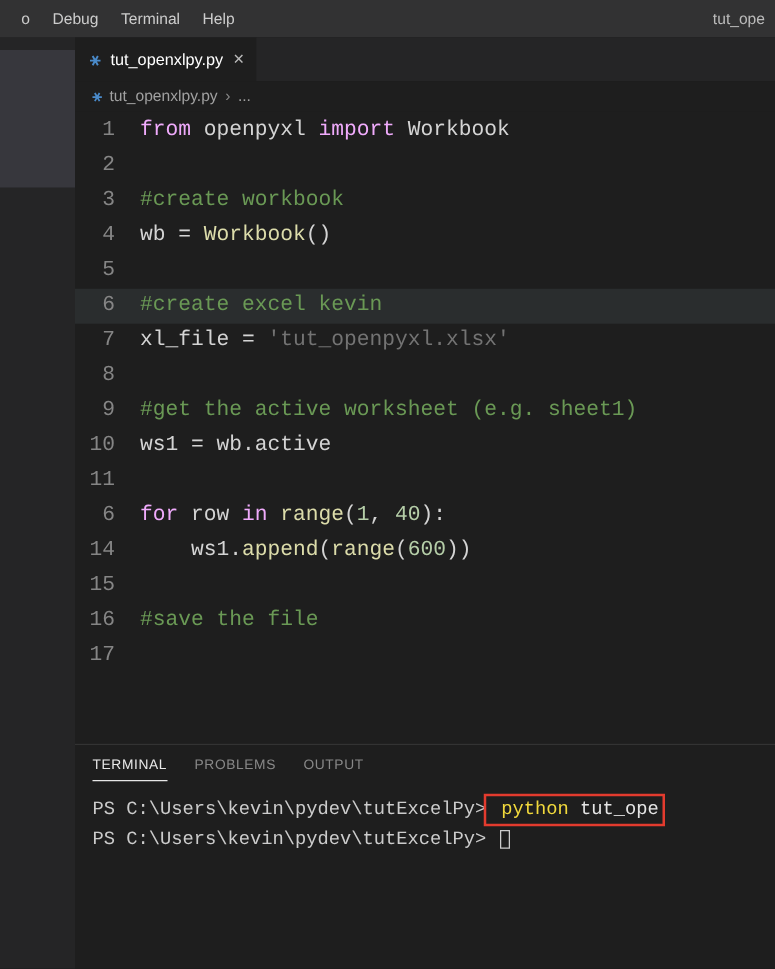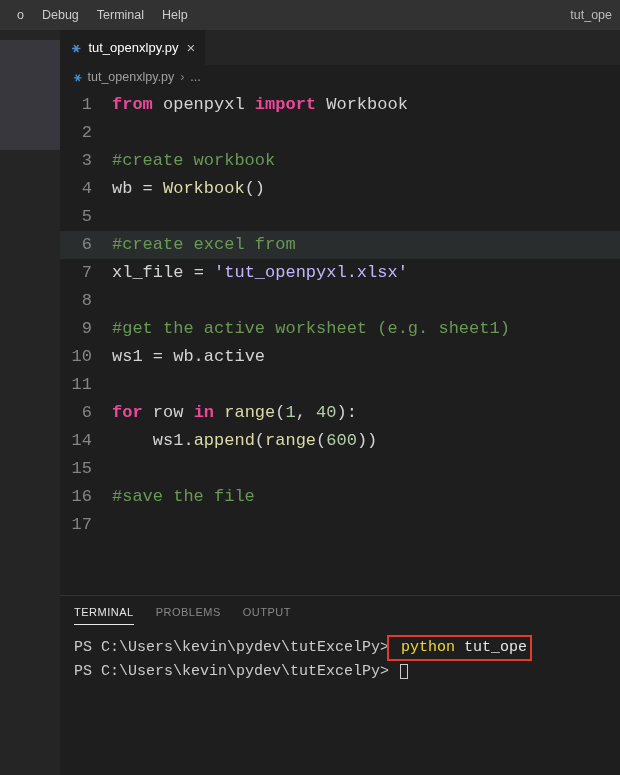--- a/index.html
+++ b/index.html
@@ -16,23 +16,23 @@
   .tab { display:flex; align-items:center; background:#1e1e1e; color:#fff; padding:0 10px 0 12px; gap:8px; font-family:'Segoe UI',Arial,sans-serif; font-size:13px; }
   .tab .py-icon { color:#4a8ac9; font-weight:bold; font-size:14px; }
   .tab .close { color:#bbb; font-size:15px; line-height:1; cursor:pointer; }
   .breadcrumbs { height:24px; display:flex; align-items:center; padding:0 14px; gap:6px; font-family:'Segoe UI',Arial,sans-serif; font-size:12.5px; color:#a0a0a0; background:#1e1e1e; }
   .breadcrumbs .py-icon { color:#4a8ac9; font-weight:bold; }
   .breadcrumbs .chev { color:#888; }
   .code-area { flex:1; overflow:hidden; padding-top:2px; }
   .code-line { display:flex; align-items:flex-start; height:28px; line-height:28px; font-size:17px; }
   .lineno { width:52px; text-align:right; color:#858585; padding-right:20px; flex-shrink:0; }
   .code { white-space:pre; }
-  .tk-kw { color:#ec4899;font-weight:bold; }
+  .tk-kw { color:#f0abfc; }
   .tk-fn { color:#dcdcaa; }
-  .tk-str { color:#c4b5fd; }
+  .tk-str { color:#737373; }
   .tk-num { color:#b5cea8; }
   .tk-cmt { color:#6a9955; }
   .tk-op { color:#d4d4d4; }
   .tk-plain { color:#d4d4d4; }
   .line-hl { background:#2a2d2e; }
   .panel { height:180px; border-top:1px solid #333; background:#1e1e1e; display:flex; flex-direction:column; }
   .panel-tabs { display:flex; gap:22px; padding:6px 14px 0 14px; font-family:'Segoe UI',Arial,sans-serif; font-size:11px; letter-spacing:0.5px; color:#888; }
   .panel-tab { padding:4px 0 6px 0; cursor:pointer; }
   .panel-tab.active { color:#e7e7e7; border-bottom:1px solid #e7e7e7; }
   .terminal-body { padding:10px 4px 0 14px; font-size:15px; font-family:Consolas,'Courier New',monospace; line-height:22px; }
@@ -92,21 +92,21 @@
         <div class="code-line">
           <div class="lineno">4</div>
           <div class="code"><span class="tk-plain">wb </span><span class="tk-op">=</span><span class="tk-plain"> </span><span class="tk-fn">Workbook</span><span class="tk-plain">()</span></div>
         </div>
         <div class="code-line">
           <div class="lineno">5</div>
           <div class="code"></div>
         </div>
         <div class="code-line line-hl">
           <div class="lineno">6</div>
-          <div class="code"><span class="tk-cmt">#create excel from</span></div>
+          <div class="code"><span class="tk-cmt">#create excel kevin</span></div>
         </div>
         <div class="code-line">
           <div class="lineno">7</div>
           <div class="code"><span class="tk-plain">xl_file </span><span class="tk-op">=</span><span class="tk-plain"> </span><span class="tk-str">'tut_openpyxl.xlsx'</span></div>
         </div>
         <div class="code-line">
           <div class="lineno">8</div>
           <div class="code"></div>
         </div>
         <div class="code-line">

